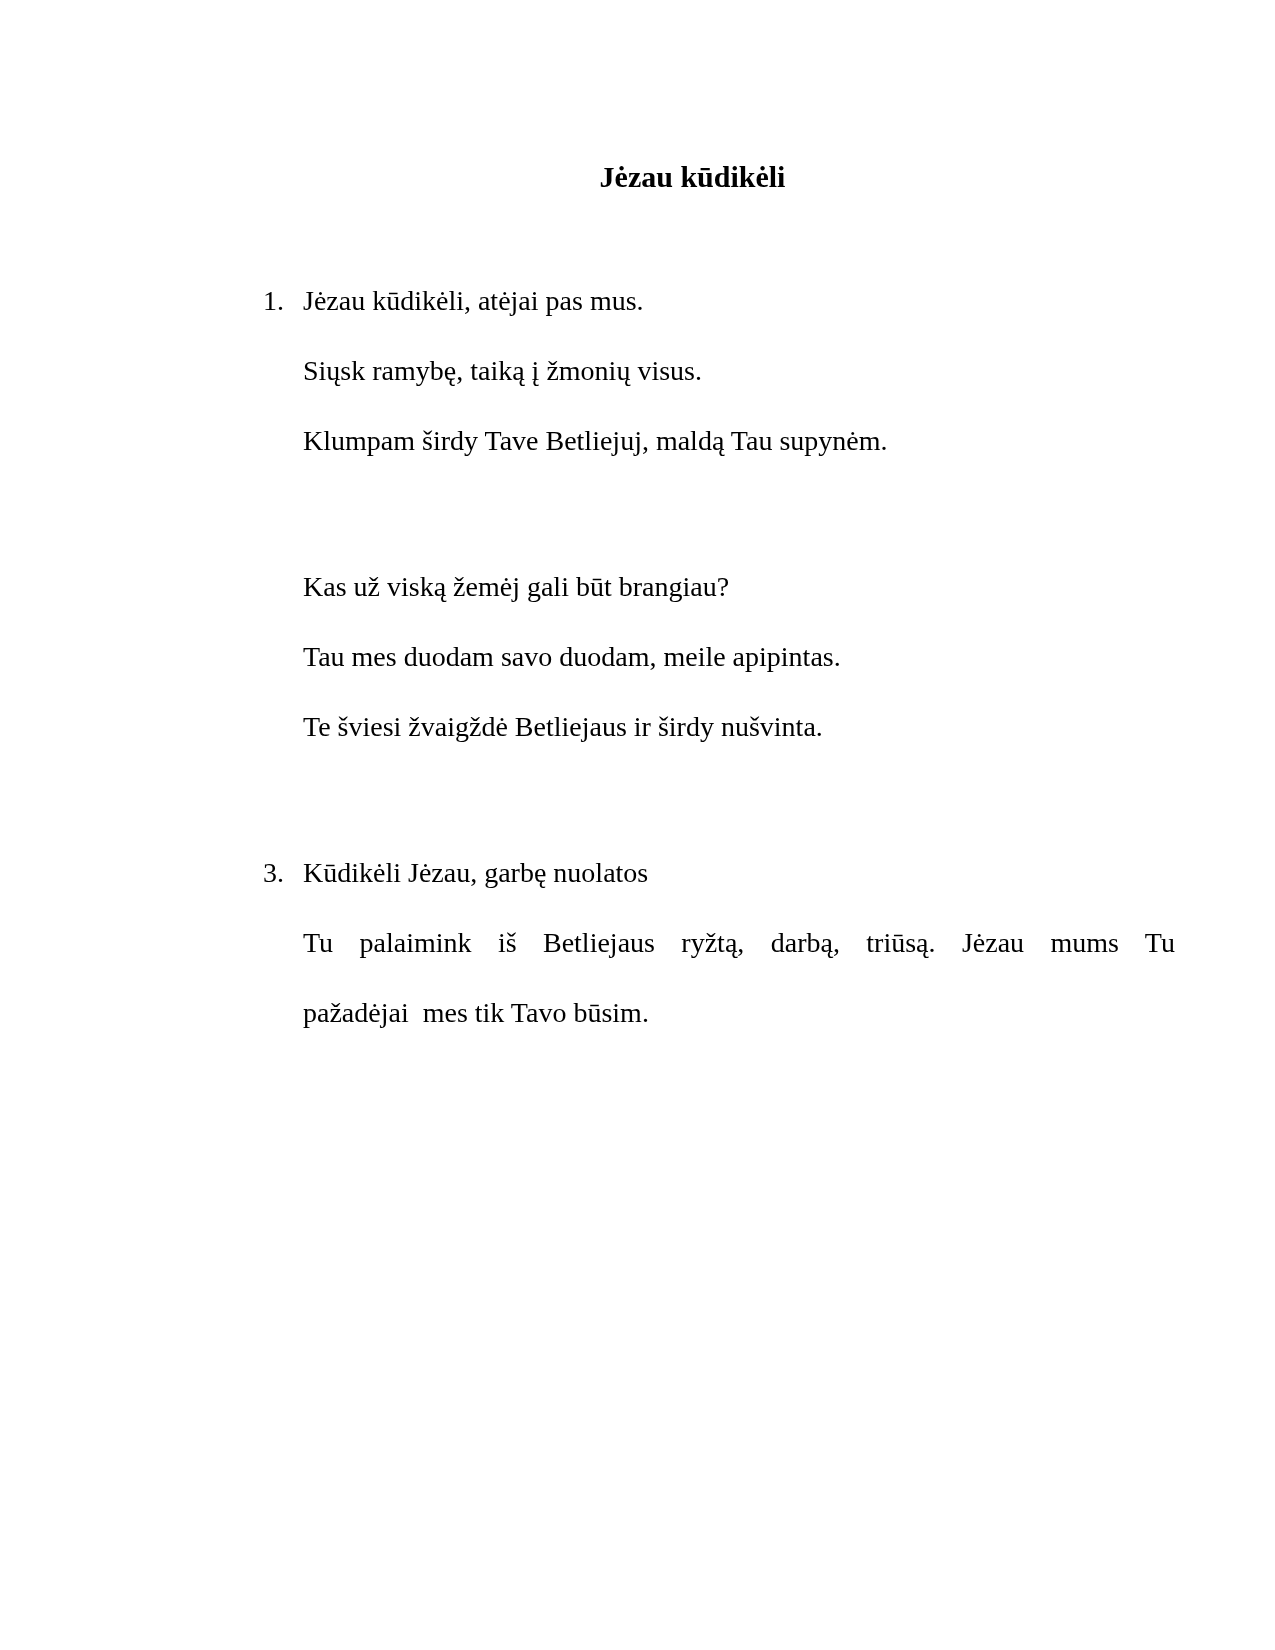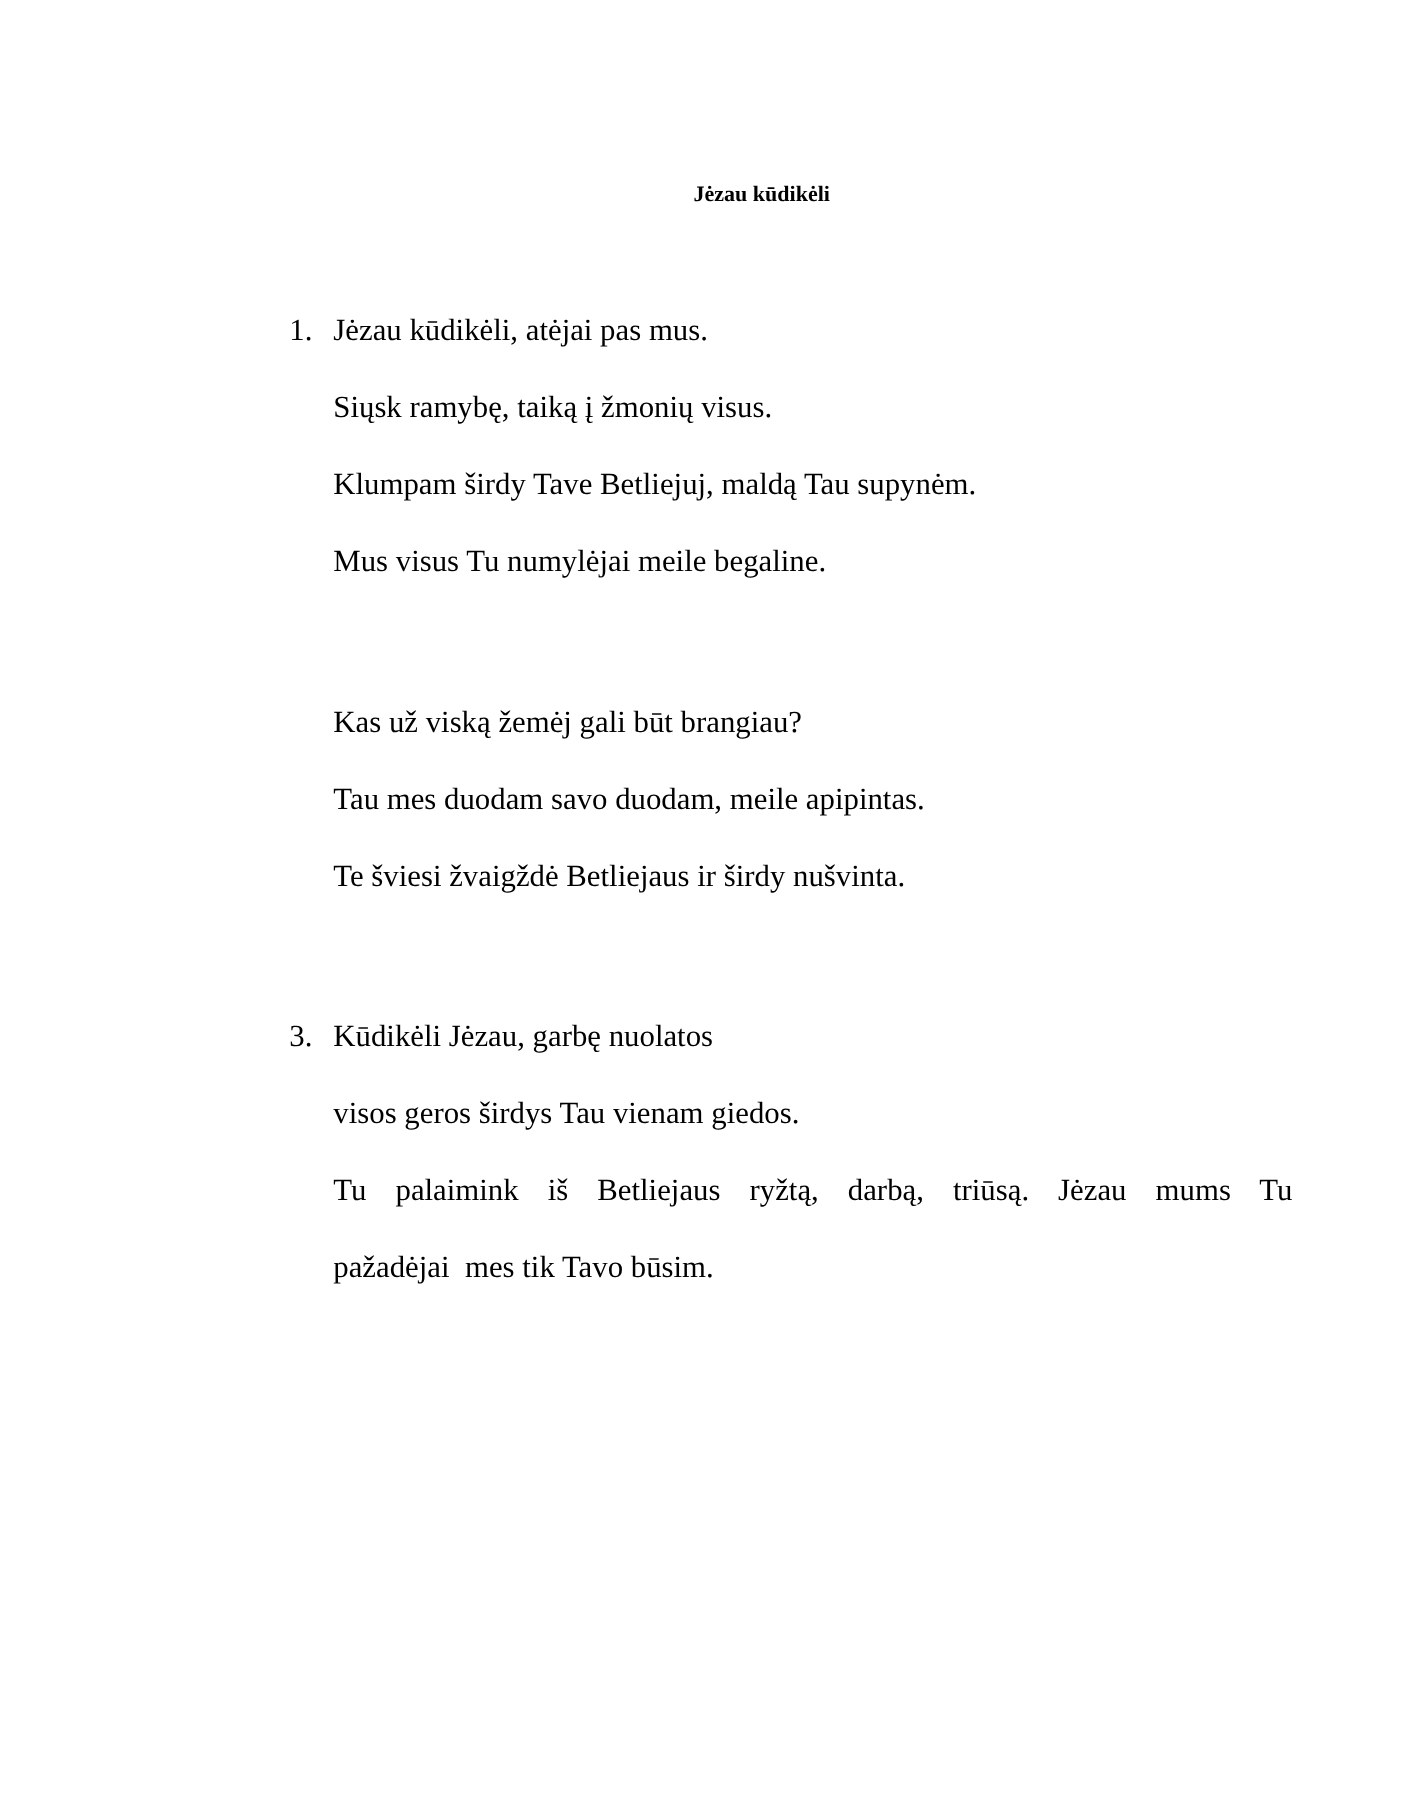--- a/index.html
+++ b/index.html
@@ -14,21 +14,21 @@
     background: #ffffff;
     color: #000000;
     font-family: "Liberation Serif", "DejaVu Serif", serif;
     overflow: hidden;
   }
   .title {
     margin: 0;
     padding-top: 162px;
     padding-left: 110px;      
     text-align: center;
-    font-size: 20px;
+    font-size: 30px;
     line-height: 30px;
     font-weight: bold;
   }
   .stanzas {
     margin-top: 74px;
   }
   .stanza {
     margin: 15px;
   }
   .stanza + .stanza {
@@ -57,27 +57,25 @@
 </head>
 <body>
 
 <div class="page">
   <h1 class="title">Jėzau kūdikėli</h1>
   <div class="stanzas">
       <div class="stanza">
         <div class="line first"><span class="num">1.</span><span>Jėzau kūdikėli, atėjai pas mus.</span></div>
         <div class="line">Siųsk ramybę, taiką į žmonių visus.</div>
         <div class="line">Klumpam širdy Tave Betliejuj, maldą Tau supynėm.</div>
-        <div class="line">Mus visus Tu numylėjai meile begaline.</div>
       </div>
       <div class="stanza">
         <div class="line">Kas už viską žemėj gali būt brangiau?</div>
         <div class="line">Tau mes duodam savo duodam, meile apipintas.</div>
         <div class="line">Te šviesi žvaigždė Betliejaus ir širdy nušvinta.</div>
       </div>
       <div class="stanza">
         <div class="line first"><span class="num">3.</span><span>Kūdikėli Jėzau, garbę nuolatos</span></div>
-        <div class="line">visos geros širdys Tau vienam giedos.</div>
         <div class="line justified">Tu palaimink iš Betliejaus ryžtą, darbą, triūsą. Jėzau mums Tu</div>
         <div class="line">pažadėjai  mes tik Tavo būsim.</div>
       </div>
     </div>
 </div>
 
 </body></html>

